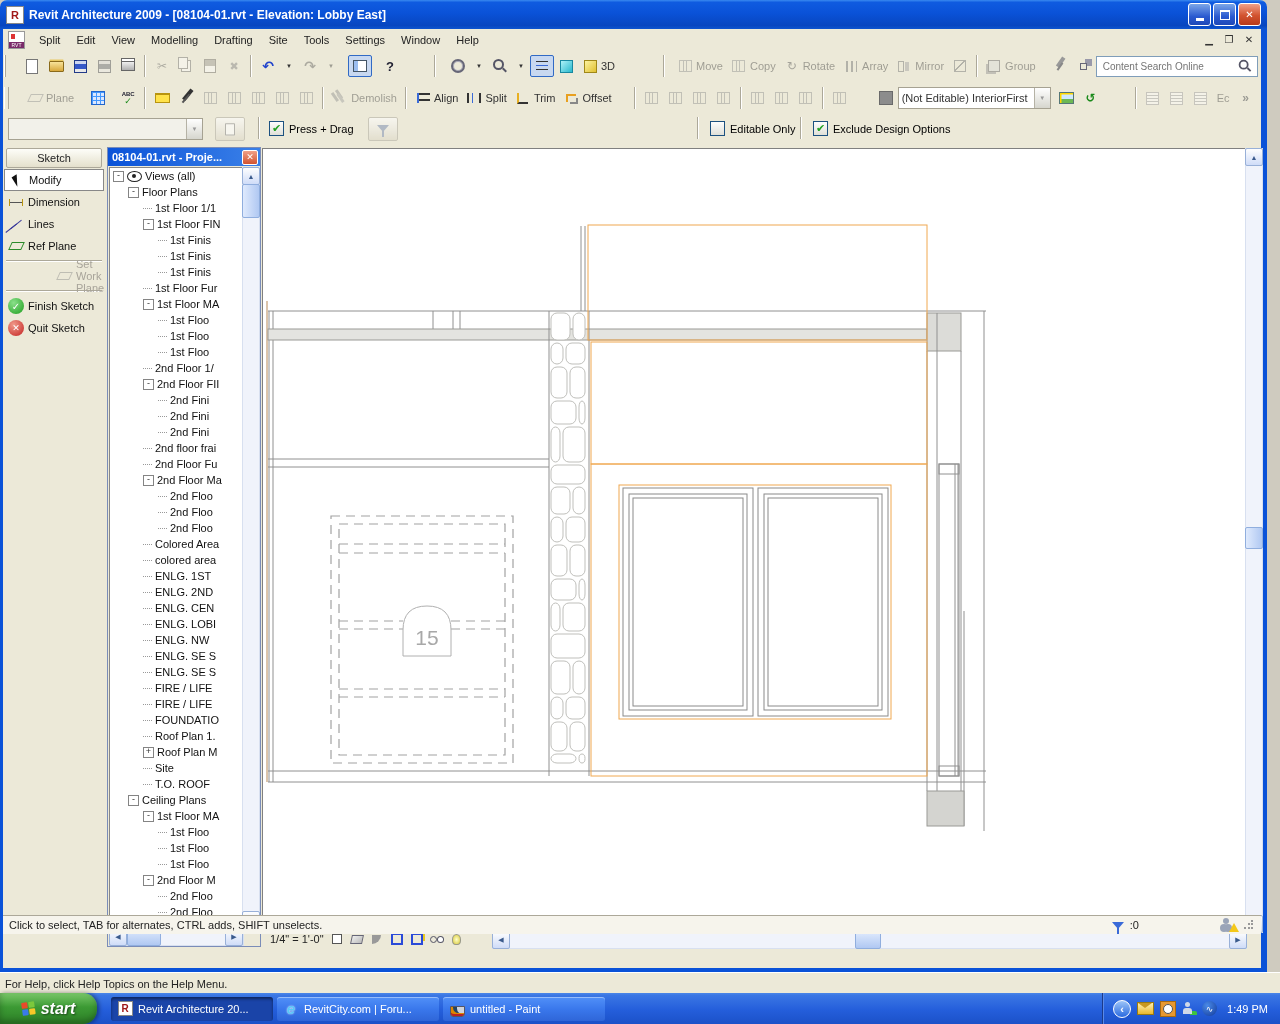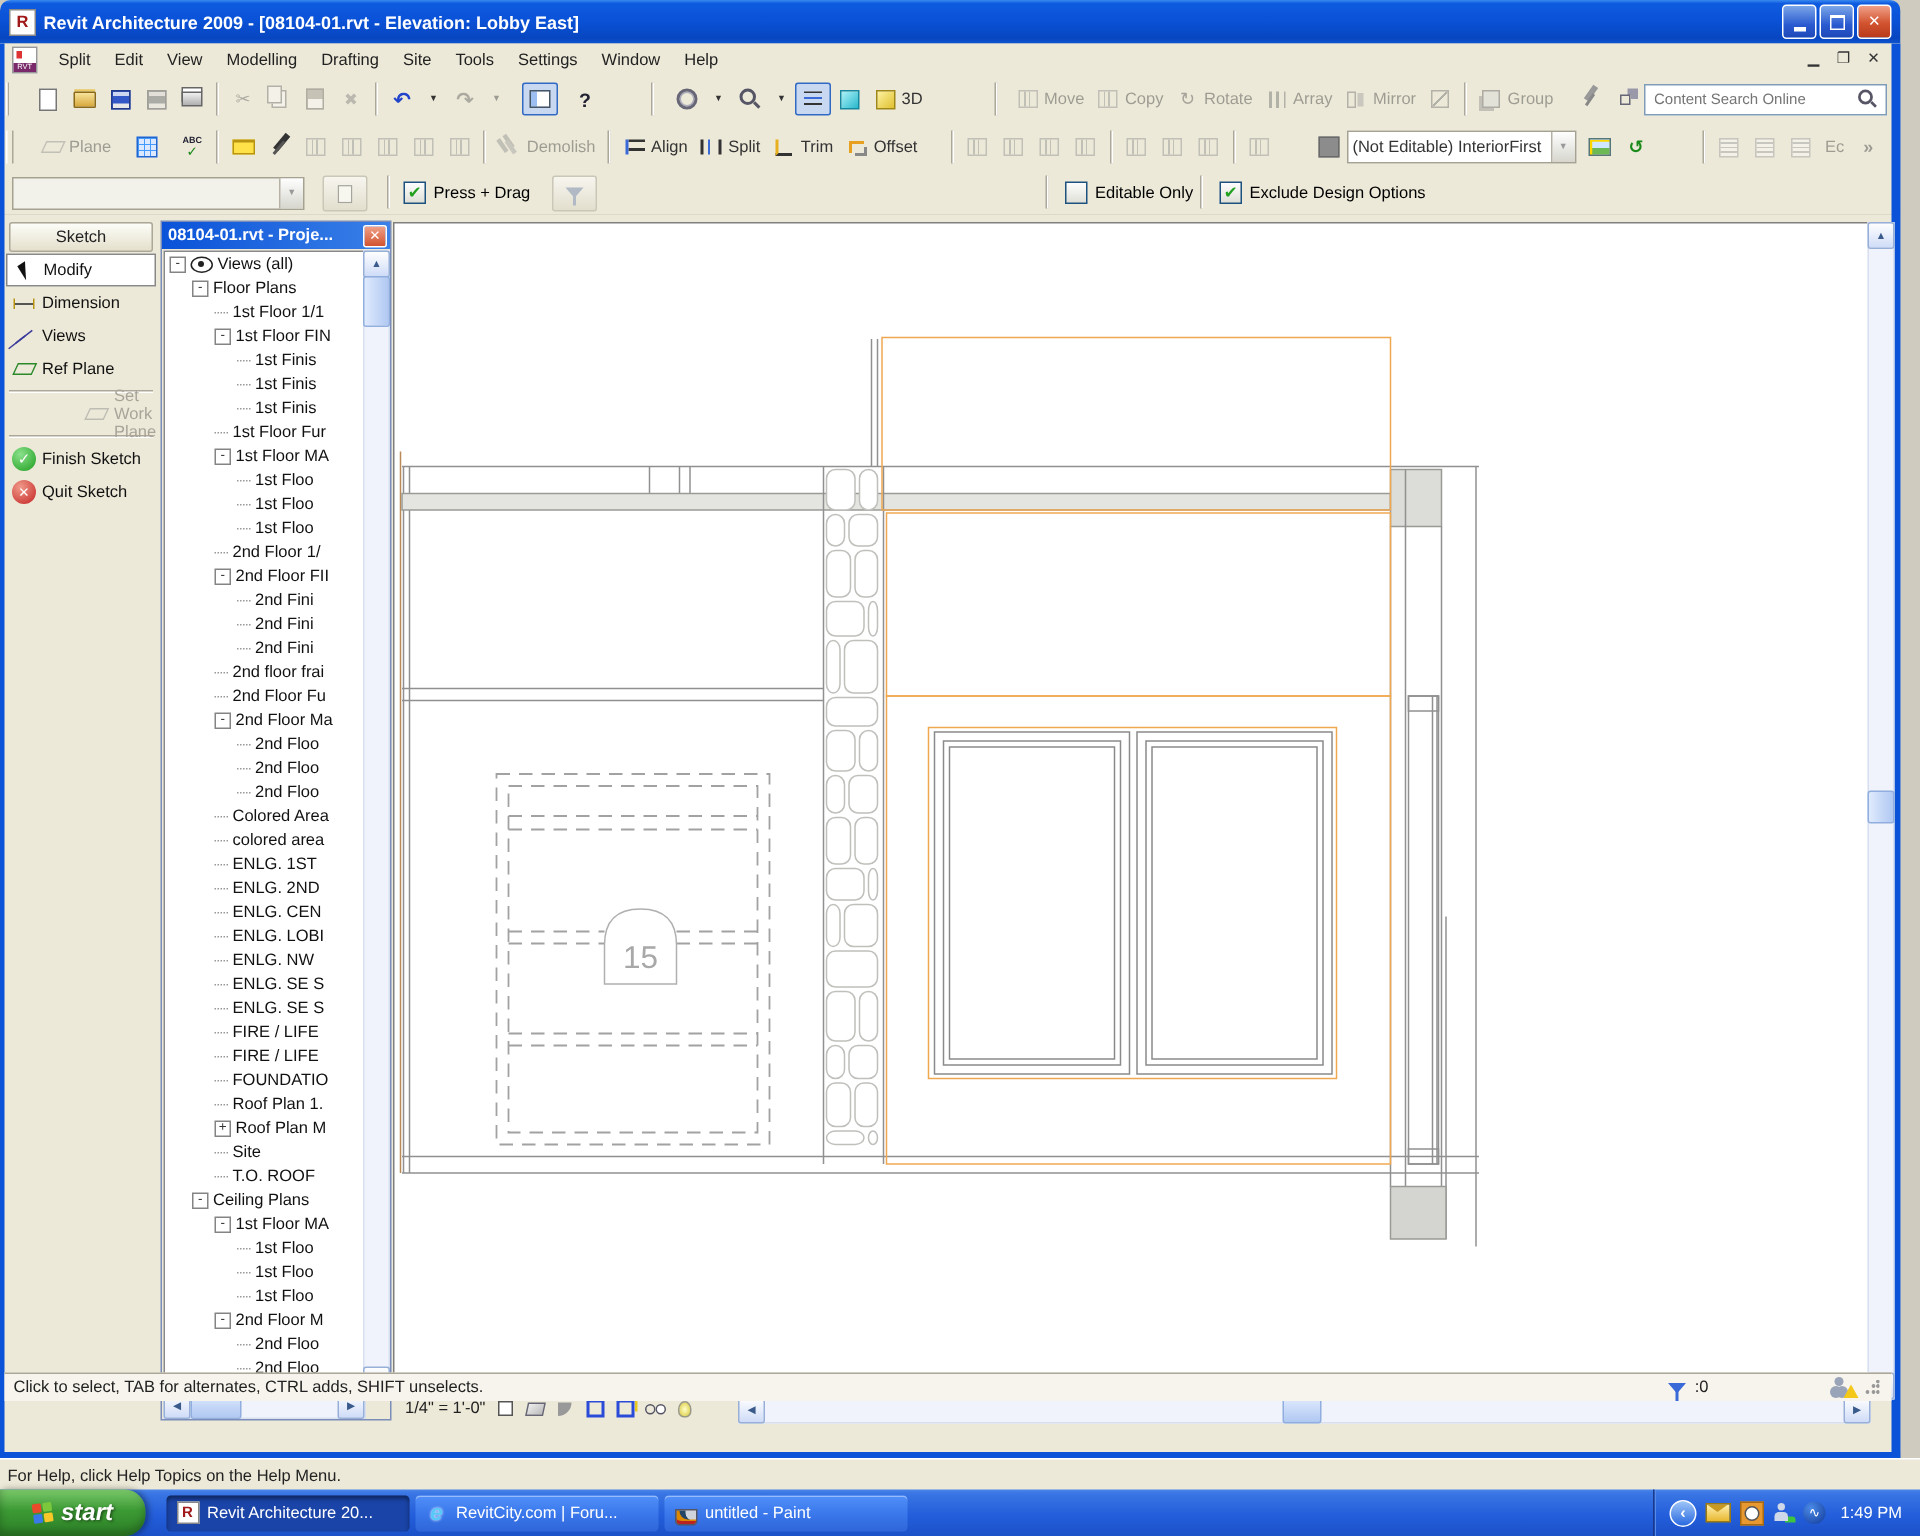--- a/index.html
+++ b/index.html
@@ -632,21 +632,21 @@
         <span>Modify</span>
       </div>
 
       <div class="dbitem">
         <span class="ic ic-dimension"></span>
         <span>Dimension</span>
       </div>
 
       <div class="dbitem">
         <span class="ic ic-lines"></span>
-        <span>Views</span>
+        <span>Lines</span>
       </div>
 
       <div class="dbitem">
         <span class="ic ic-refplane"></span>
         <span>Ref Plane</span>
       </div>
 
       <div class="dbsep"></div>
 
       <div class="dbitem disabled">

